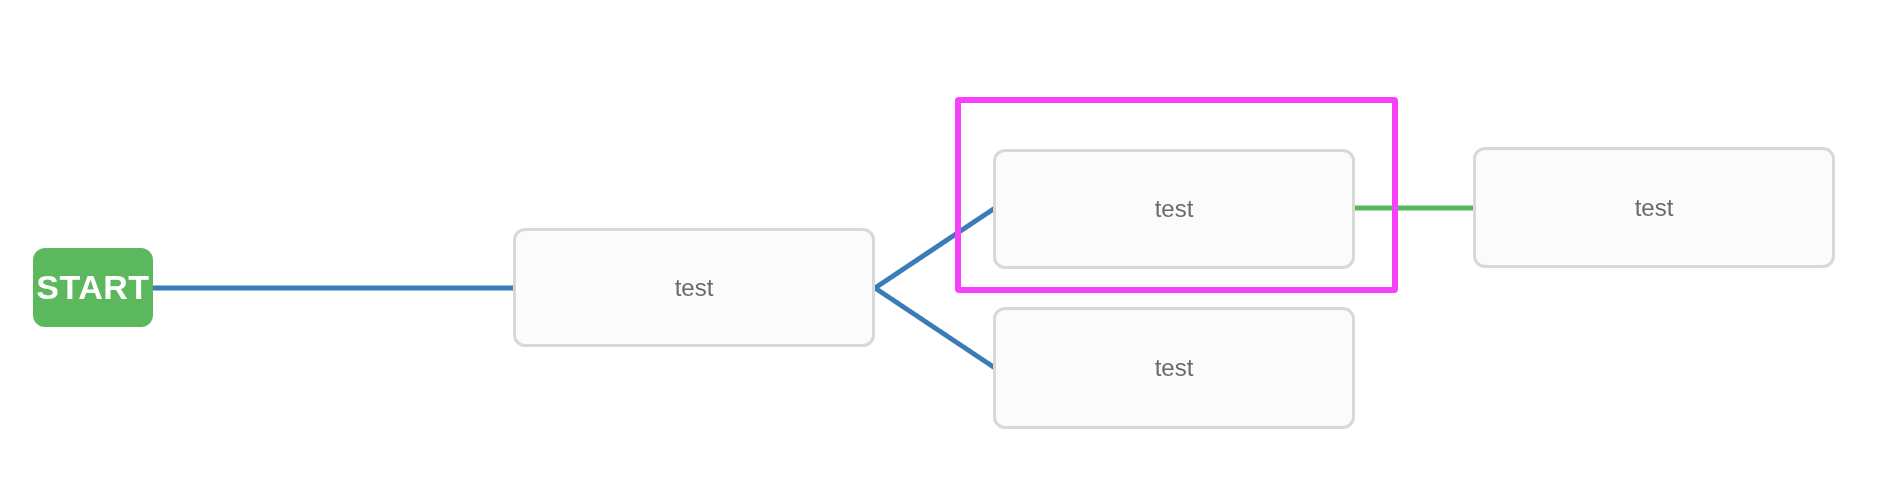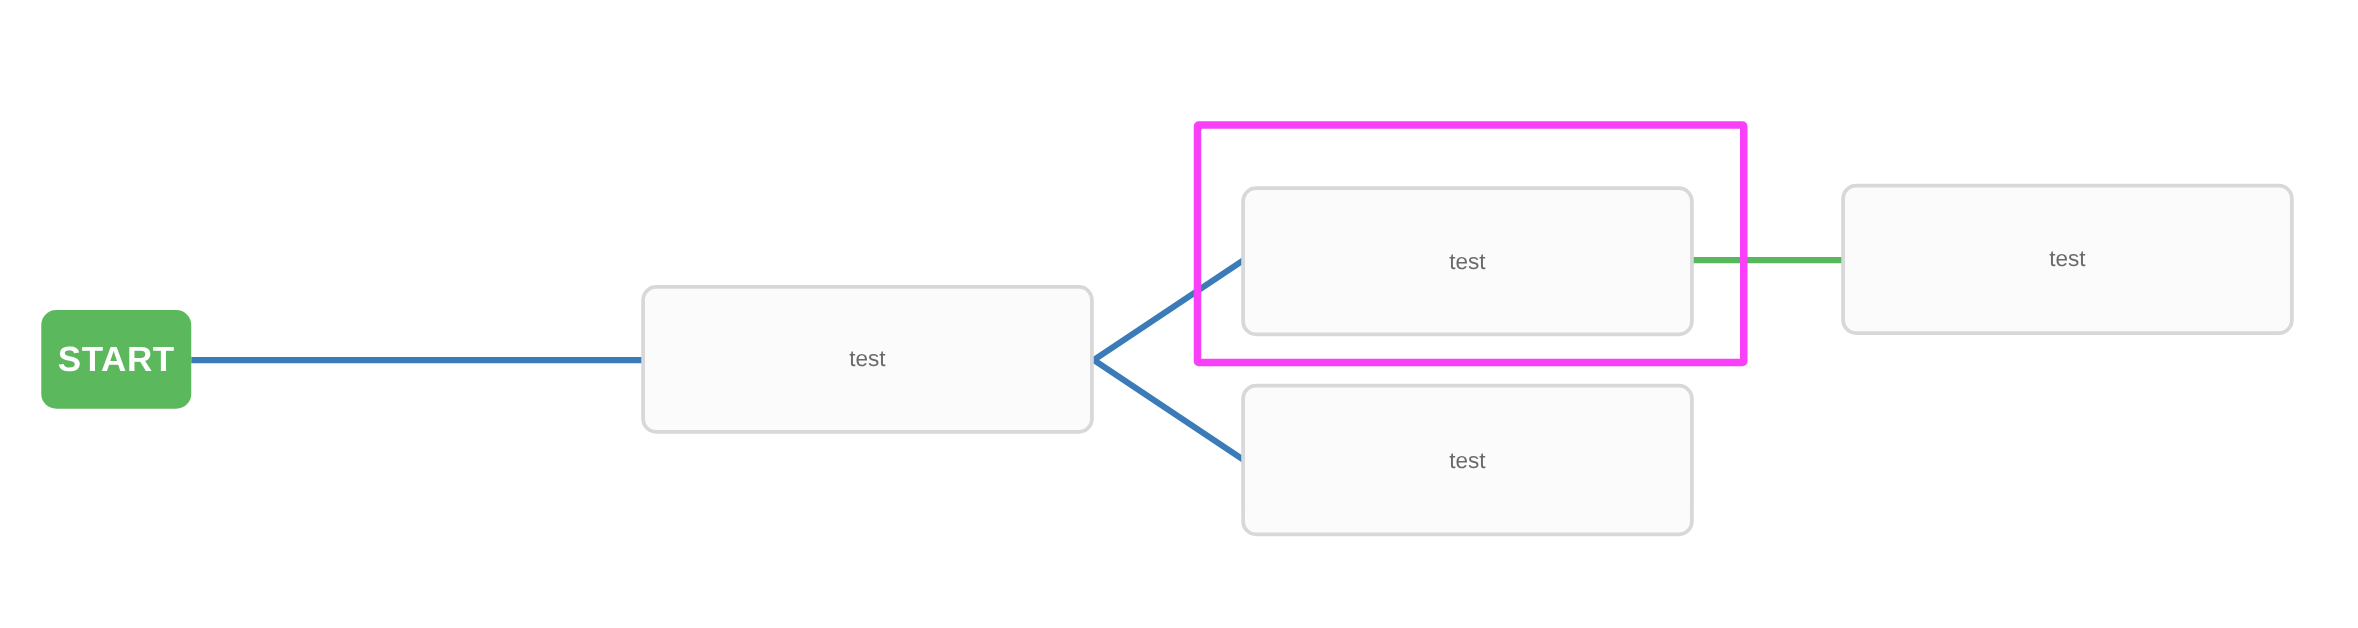--- a/index.html
+++ b/index.html
@@ -24,42 +24,42 @@
   .node {
     position: absolute;
     box-sizing: border-box;
     background: #fbfbfb;
     border: 3px solid #d8d8d8;
     border-radius: 12px;
     display: flex;
     align-items: center;
     justify-content: center;
     color: #6a6a6a;
-    font-size: 18px;
+    font-size: 24px;
     z-index: 2;
     cursor: pointer;
   }
   .node-center   { left: 513px;  top: 228px; width: 362px; height: 119px; }
   .node-top      { left: 993px;  top: 149px; width: 362px; height: 120px; }
   .node-bottom   { left: 993px;  top: 307px; width: 362px; height: 122px; }
   .node-right    { left: 1473px; top: 147px; width: 362px; height: 121px; }
   .start-node {
     position: absolute;
     left: 33px;
     top: 248px;
     width: 120px;
     height: 79px;
     box-sizing: border-box;
     background: #5cb85c;
     border-radius: 12px;
     display: flex;
     align-items: center;
     justify-content: center;
     color: #ffffff;
-    font-size: 28px;
+    font-size: 34px;
     font-weight: 600;
     letter-spacing: 0.5px;
     z-index: 2;
     cursor: pointer;
   }
   .selection-highlight {
     position: absolute;
     left: 955px;
     top: 97px;
     width: 443px;

